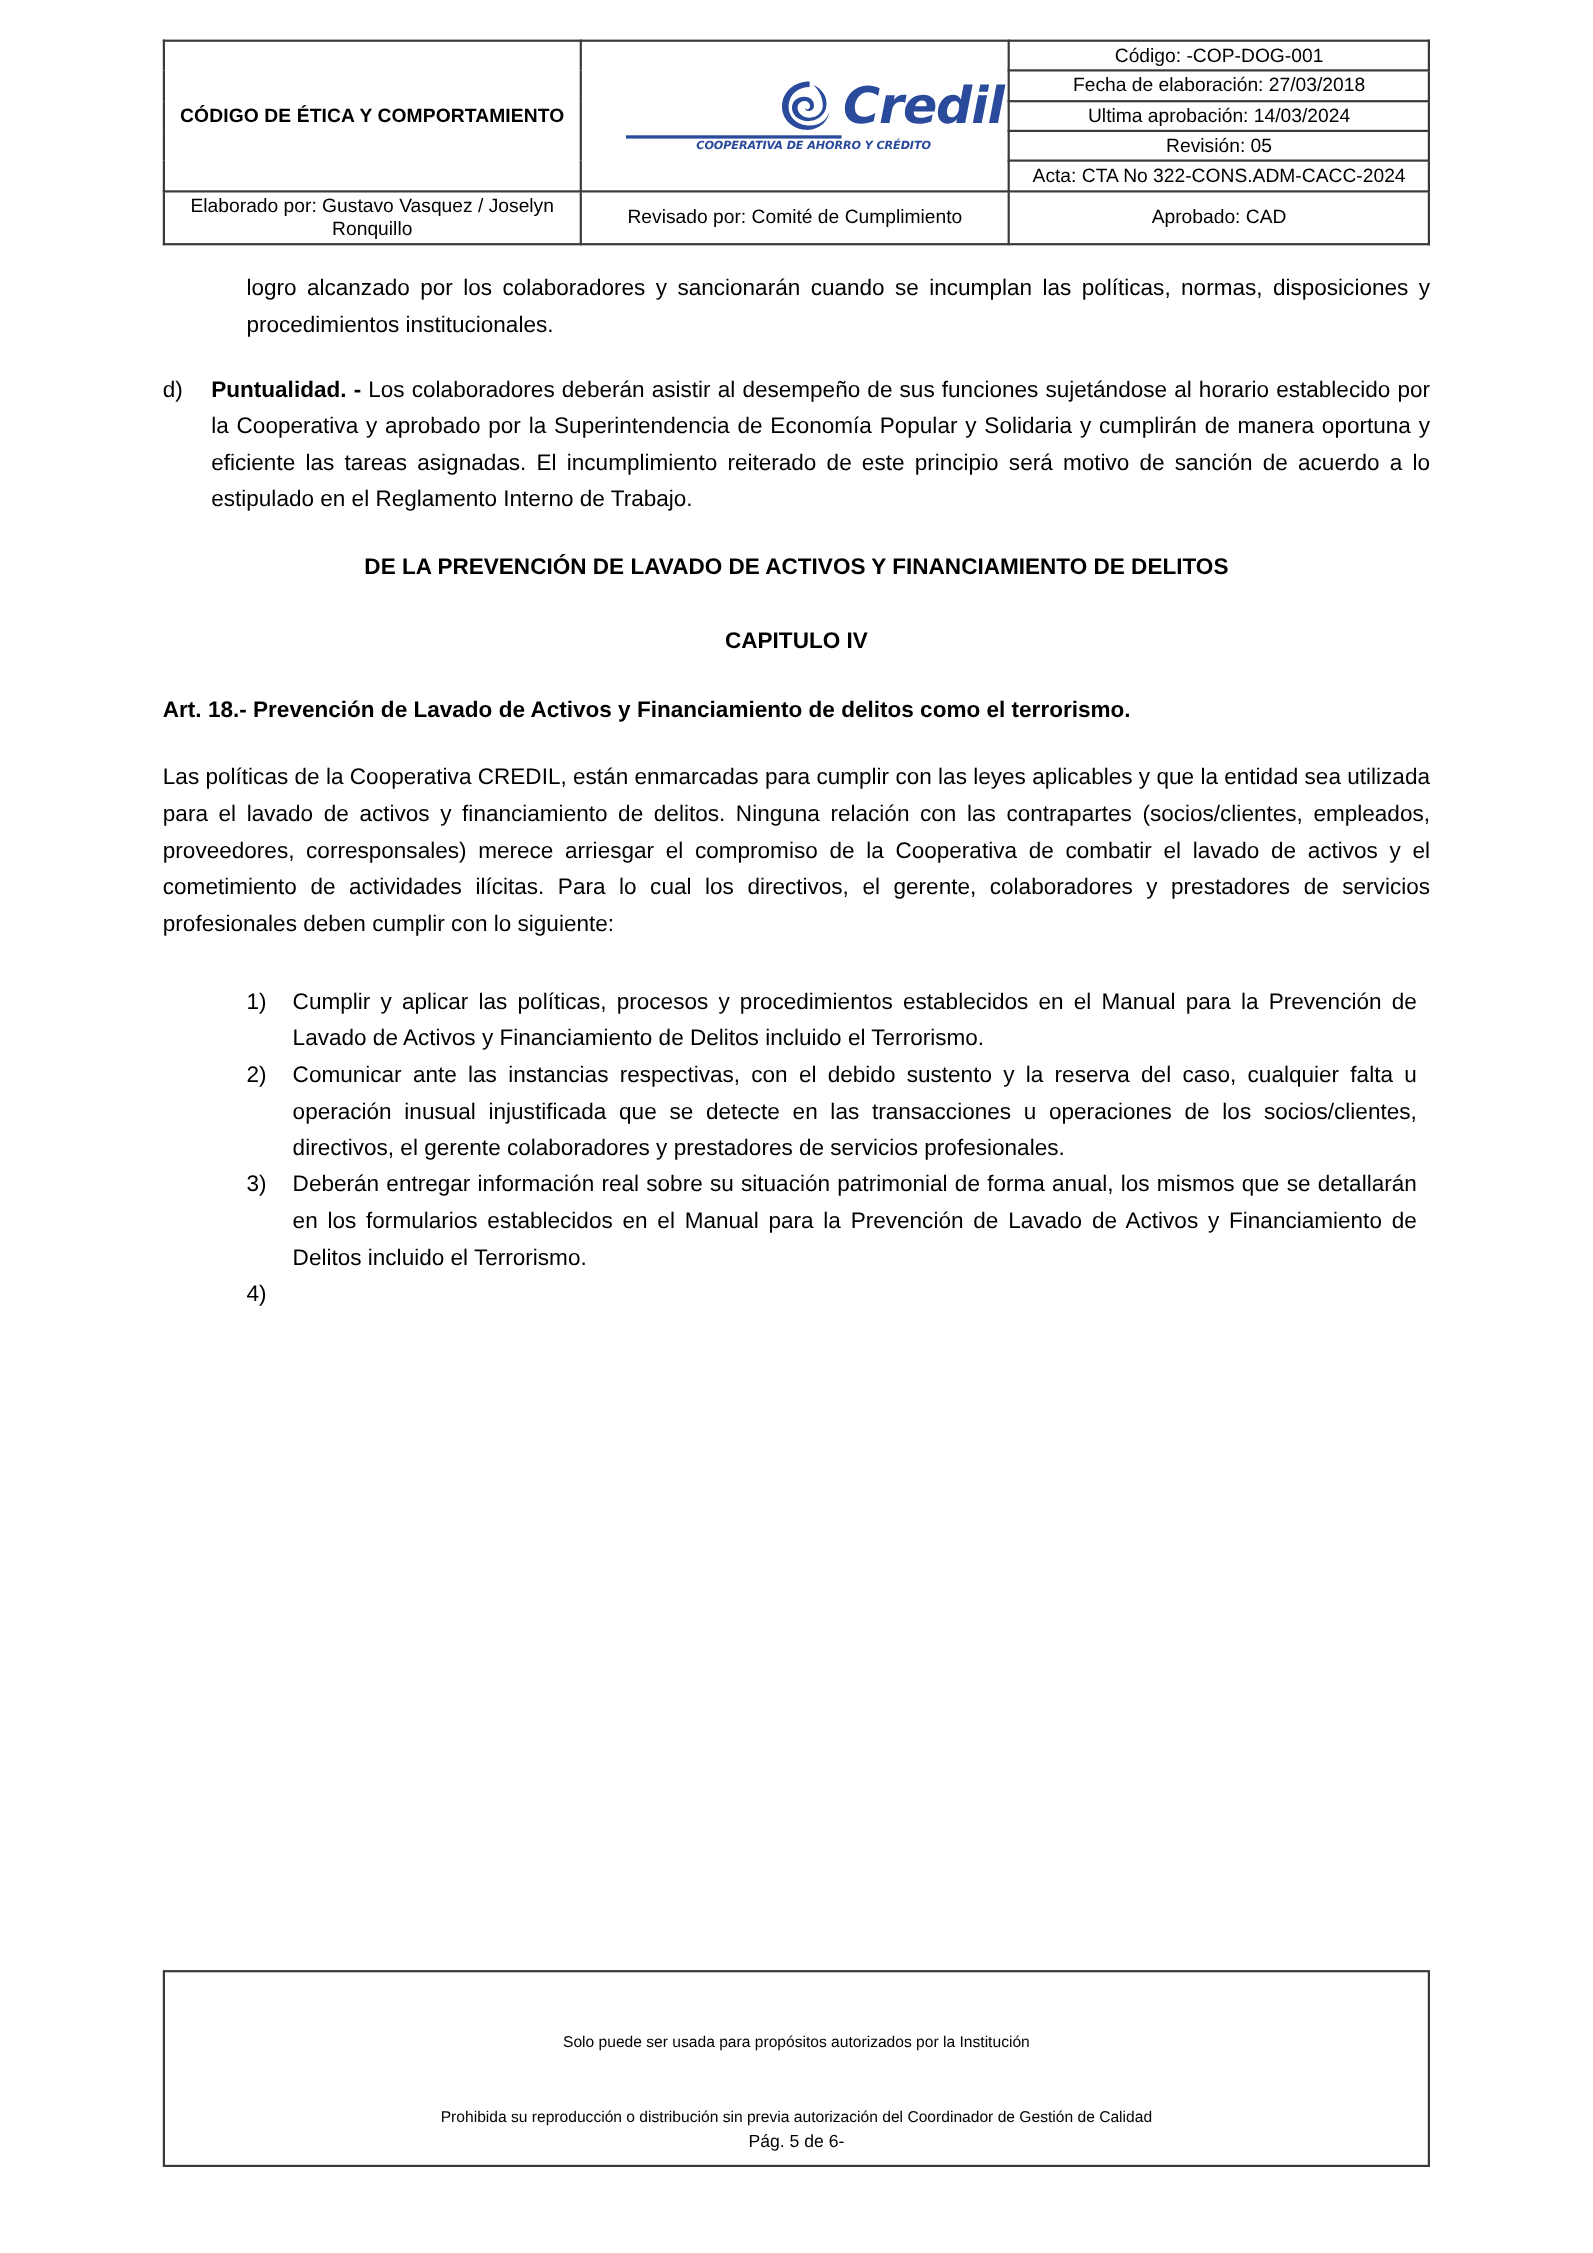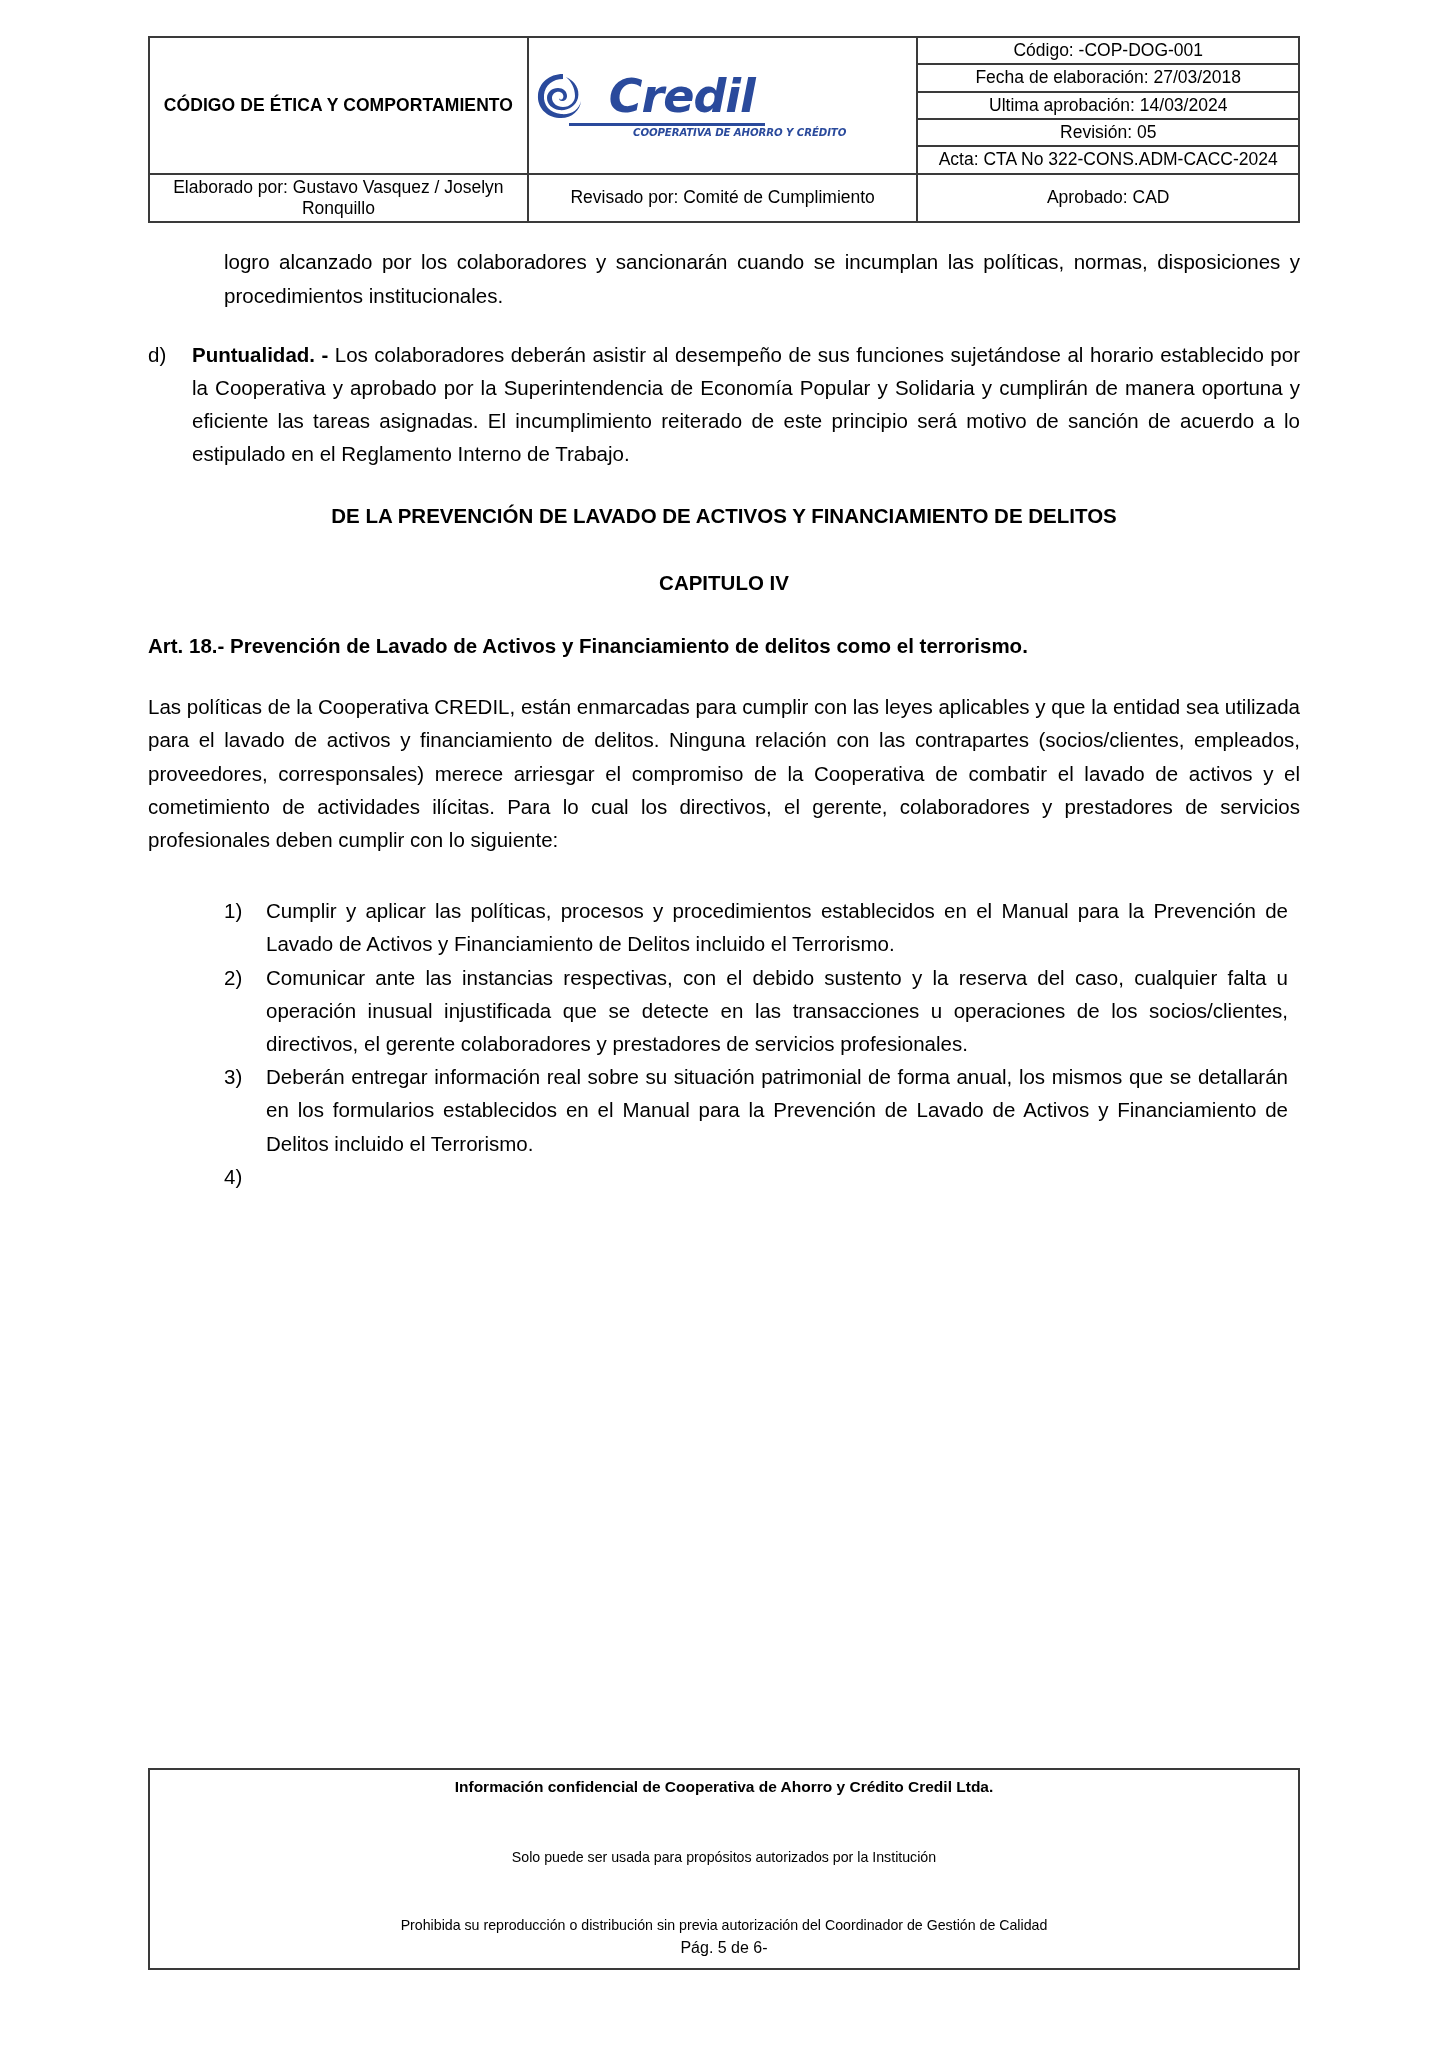--- a/index.html
+++ b/index.html
@@ -57,22 +57,22 @@
 
   
   .logo-wrap {
     display: block;
     width: 100%;
     text-align: center;
   }
   .logo-row {
     display: flex;
     align-items: center;
-    justify-content: flex-start;
-    gap: 24px;
+    justify-content: flex-end;
+    gap: 8px;
   }
   .logo-mark { flex: 0 0 auto; display:block; }
   .logo-word {
     font-family: "DejaVu Sans", sans-serif;
     font-weight: bold;
     font-style: italic;
     font-size: 46px;
     color: #2a4a9c;
     letter-spacing: -1px;
     line-height: 1;
@@ -260,19 +260,18 @@
         <span class="num">3)</span>
         <span class="txt">Deberán entregar información real sobre su situación patrimonial de forma anual, los mismos que se detallarán en los formularios establecidos en el Manual para la Prevención de Lavado de Activos y Financiamiento de Delitos incluido el Terrorismo.</span>
       </li>
       <li>
         <span class="num">4)</span>
       </li>
     </ol>
   </div>
 
   <div class="footer-box">
-    <div class="footer-line1">Información confidencial de Cooperativa de Ahorro y Crédito Credil Ltda.</div>
     <div class="footer-line2">Solo puede ser usada para propósitos autorizados por la Institución</div>
     <div class="footer-line3">Prohibida su reproducción o distribución sin previa autorización del Coordinador de Gestión de Calidad</div>
     <div class="footer-page">Pág. 5 de 6-</div>
   </div>
 
 </div>
 
 </body></html>

